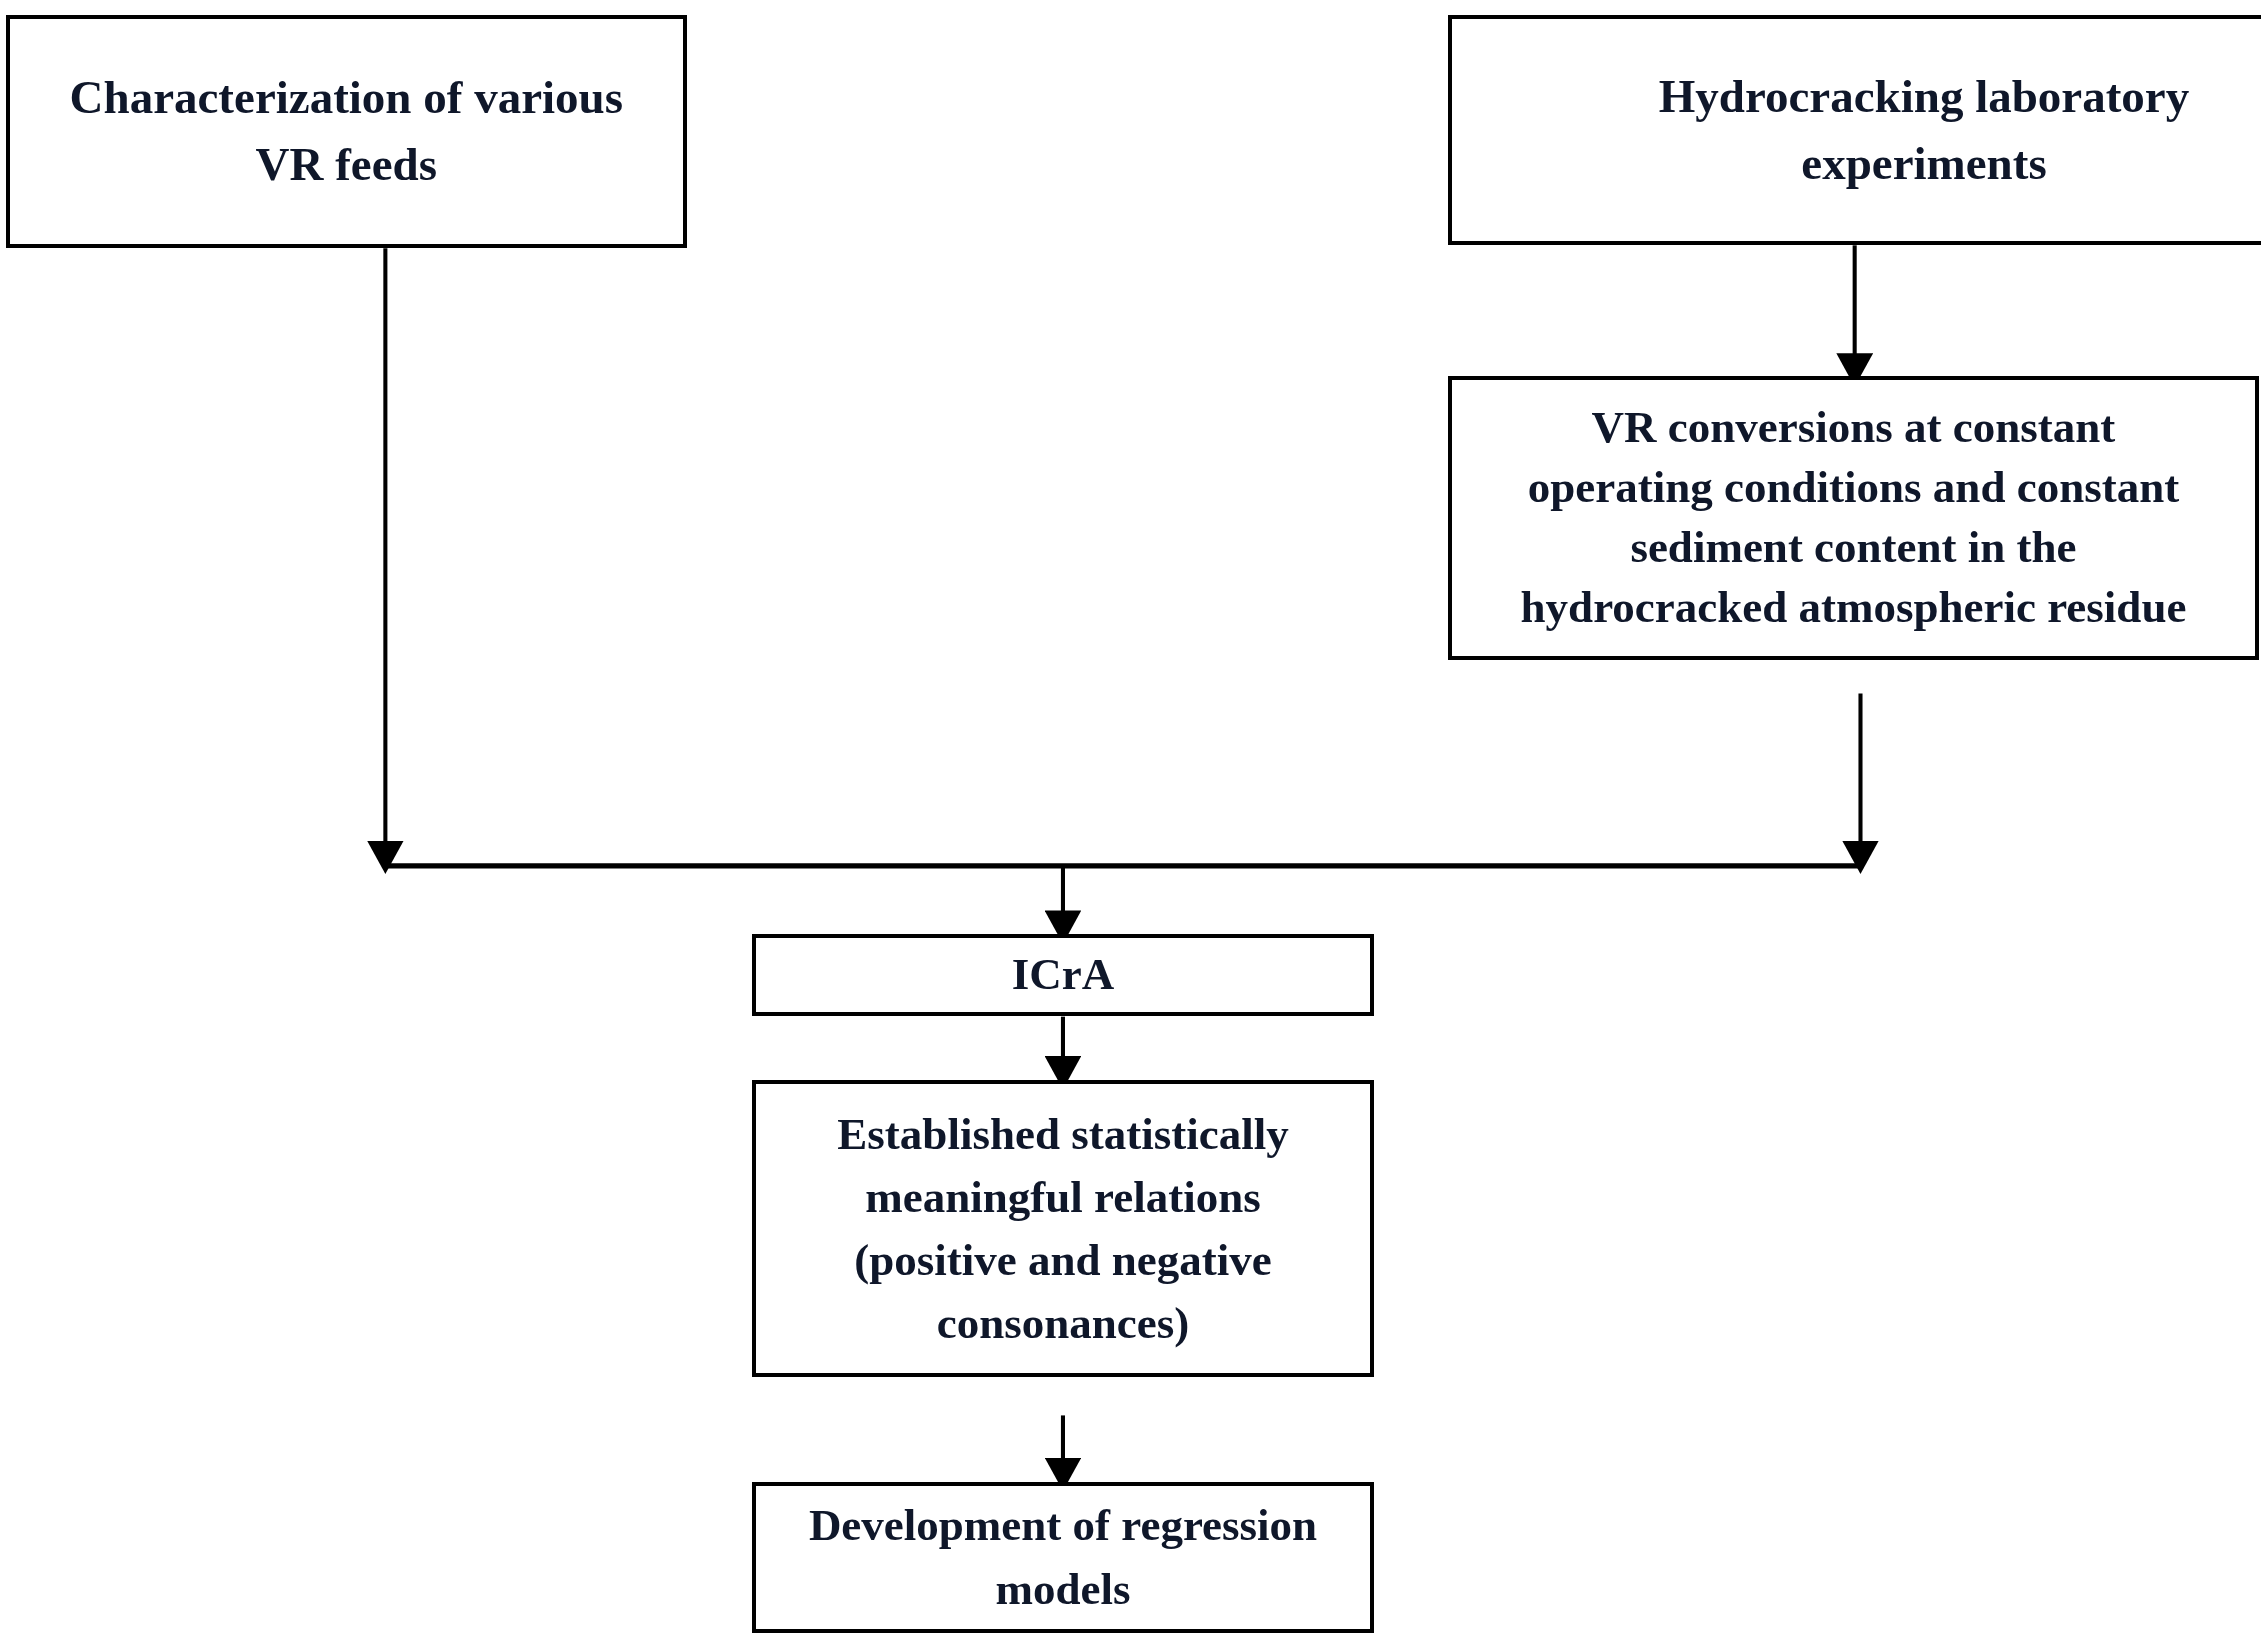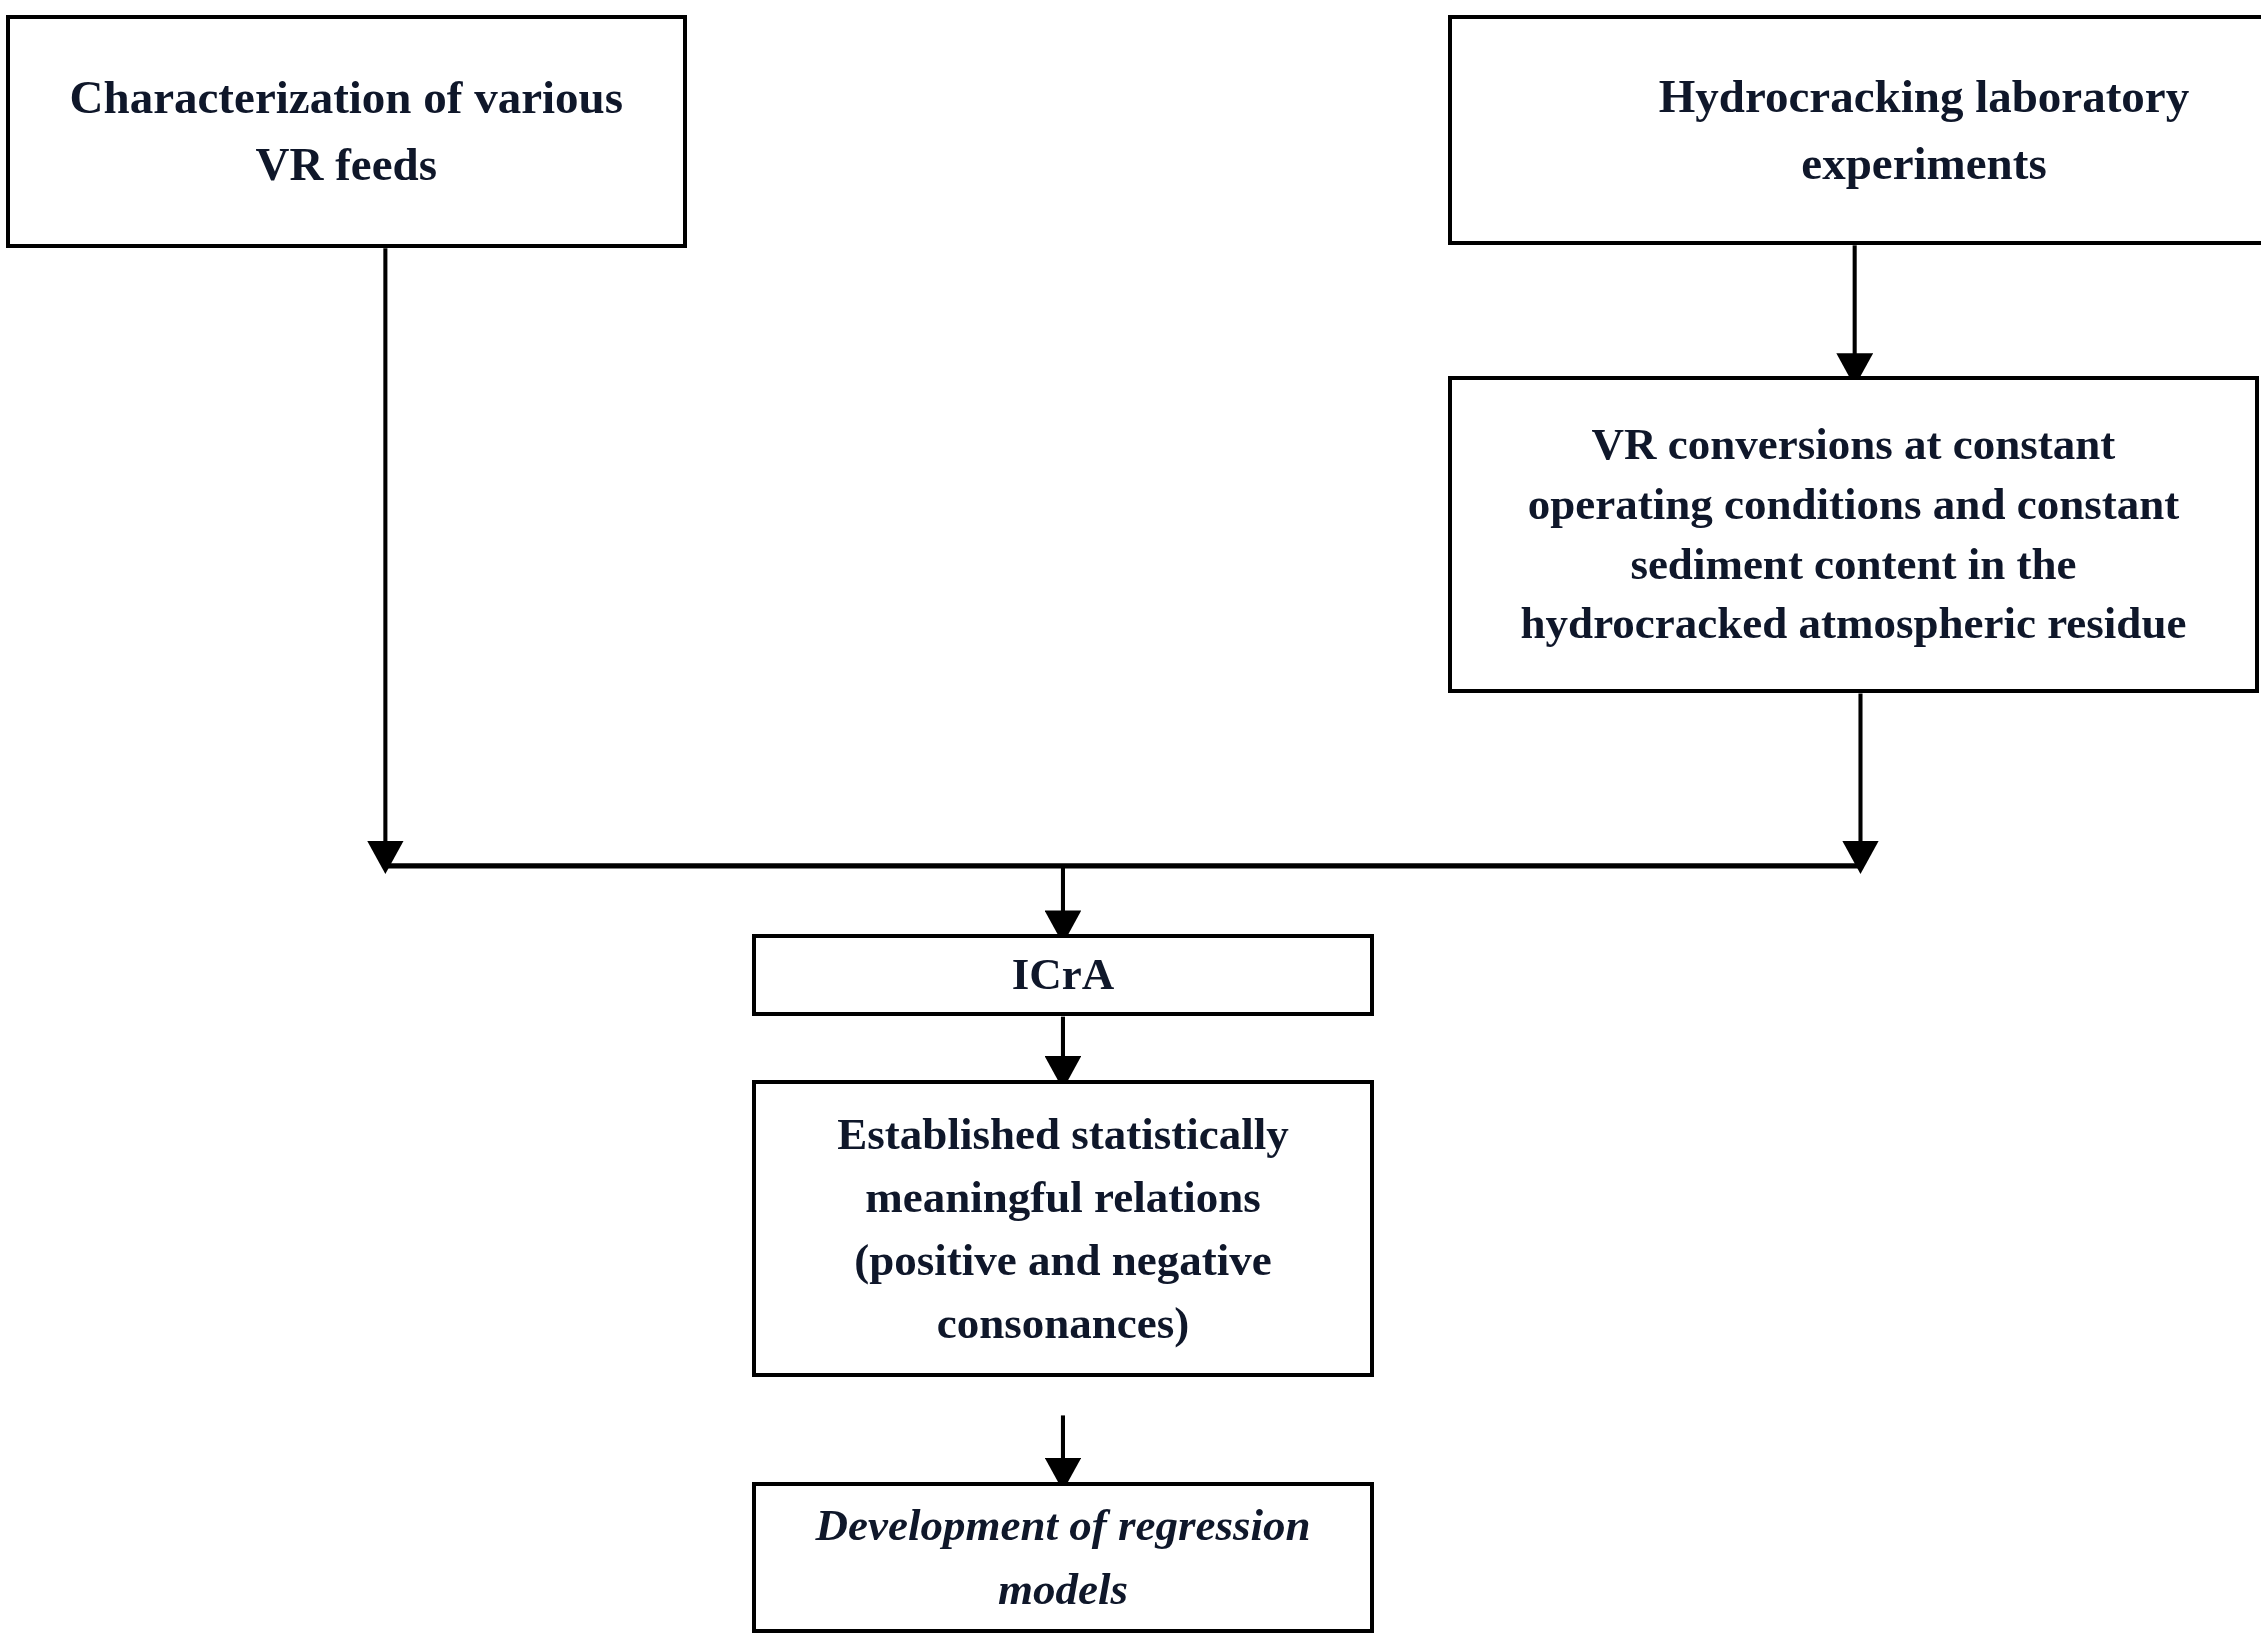--- a/index.html
+++ b/index.html
@@ -35,30 +35,30 @@
     white-space: pre-line;
     padding: 0 3.5px;
   }
   
   #node-vr-feeds        { left: 5.8px;   top: 14.6px;   width: 681px; height: 233px; }
   #node-vr-feeds .label { font-size: 47px; }
 
   #node-hydrocracking-lab        { left: 1448px; top: 14.6px;  width: 952px; height: 230px; }
   #node-hydrocracking-lab .label { font-size: 47px; }
 
-  #node-vr-conversions        { left: 1448px; top: 376px; width: 811px; height: 317px; }
+  #node-vr-conversions        { left: 1448px; top: 376px; width: 811px; height: 284px; }
   #node-vr-conversions .label { font-size: 45px; line-height: 1.33; padding: 0 1.2px; }
 
   #node-icra        { left: 752px; top: 934px; width: 622px; height: 82px; text-align: center; }
   #node-icra .label { font-size: 45px; }
 
   #node-relations        { left: 752px; top: 1080px; width: 622px; height: 297px; }
   #node-relations .label { font-size: 45px; line-height: 1.40; }
 
-  #node-regression-models        { left: 752px; top: 1482px; width: 622px; height: 151px; font-style: italic; }
+  #node-regression-models        { left: 752px; top: 1482px; width: 622px; height: 151px; }
   #node-regression-models .label { font-size: 45px; }
 
   
   #connectors {
     position: absolute;
     left: 0;
     top: 0;
     width: 2261px;
     height: 1652px;
     pointer-events: none;

